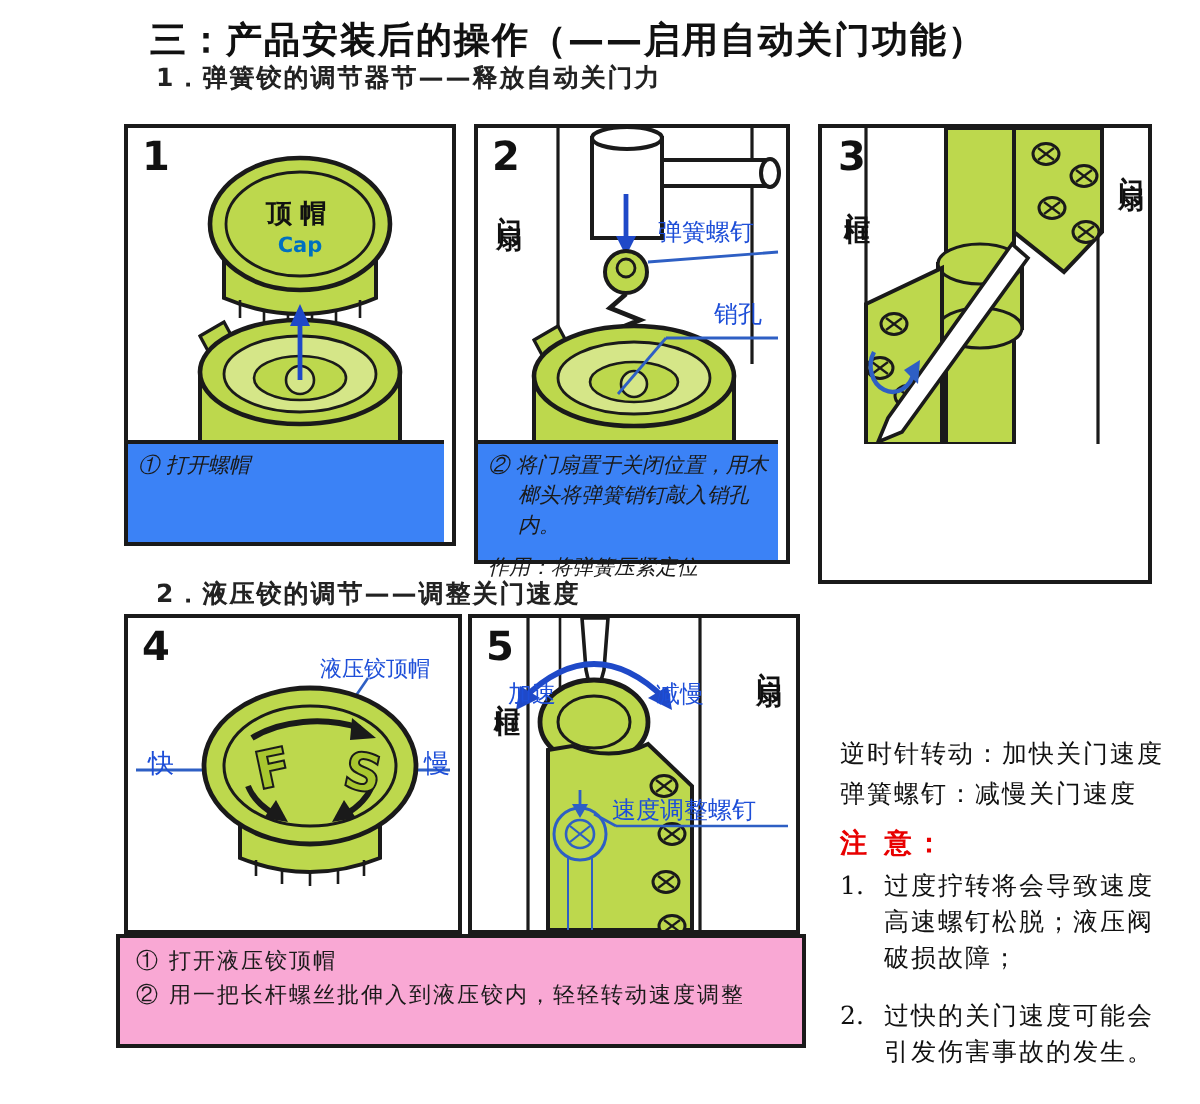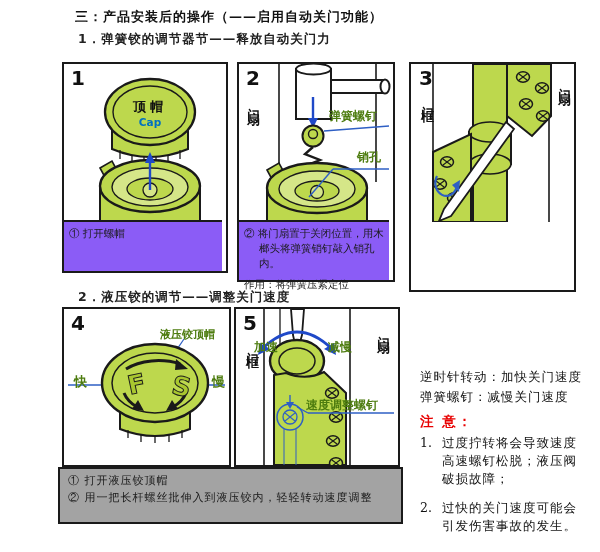--- a/index.html
+++ b/index.html
@@ -3,35 +3,35 @@
 <meta charset="utf-8">
 <style>
   :root{
     --green:#bdd84d; --green2:#d5e688; --ink:#1a1a1a;
     --blue:#2e5fc4; --arrow:#1f49c8; --red:#e80000; --capblue:#0070c0;
   }
   html,body{margin:0;padding:0;background:#fff;}
   #page{position:relative;width:600px;height:552px;background:#fff;overflow:hidden;
         font-family:"DejaVu Sans",sans-serif;color:var(--ink);}
   .abs{position:absolute;}
-  .h-title{font-size:13px;font-weight:bold;letter-spacing:1px;color:#111;}
+  .h-title{font-size:18px;font-weight:bold;letter-spacing:1px;color:#111;}
   .h-sub{font-size:12.5px;font-weight:bold;letter-spacing:1px;color:#222;}
   .panel{position:absolute;border:2px solid var(--ink);background:#fff;box-sizing:border-box;}
   .fig{position:absolute;left:0;top:0;}
   .pnum{position:absolute;font-size:20px;font-weight:bold;line-height:1;color:#111;}
   .vlabel{position:absolute;writing-mode:vertical-rl;text-orientation:upright;
           font-weight:bold;font-size:13px;letter-spacing:4px;color:#111;}
-  .plabel{position:absolute;font-weight:bold;font-size:12px;color:#4d7c0f;white-space:nowrap;}
+  .plabel{position:absolute;font-weight:normal;font-size:12px;color:#1d4ed8;white-space:nowrap;}
   .plabel.small{font-size:11px;}
   .cap{position:absolute;left:0;right:4px;bottom:0;border-top:2px solid var(--ink);
        font-family:"DejaVu Serif","Liberation Serif",serif;font-size:10.5px;
-       line-height:1.42;padding:4px 5px;box-sizing:border-box;background:#8b5cf6;}
+       line-height:1.42;padding:4px 5px;box-sizing:border-box;background:#3b82f6;font-style:italic;}
   .cap p{margin:0;padding-left:15px;text-indent:-15px;}
   .cap .effect{margin-top:6px;padding-left:0;text-indent:0;}
-  .capbox{position:absolute;border:2px solid var(--ink);background:#a3a3a3;box-sizing:border-box;
+  .capbox{position:absolute;border:2px solid var(--ink);background:#f9a8d4;box-sizing:border-box;
           font-family:"DejaVu Serif","Liberation Serif",serif;font-size:11px;line-height:1.5;
           padding:4px 8px;letter-spacing:1px;}
   .capbox div{white-space:nowrap;}
   .capbox .indent{padding-left:17px;}
   .note{position:absolute;font-family:"DejaVu Serif","Liberation Serif",serif;
         font-size:12.5px;letter-spacing:1px;white-space:nowrap;color:#111;}
   .attn{position:absolute;font-size:13.5px;font-weight:bold;color:var(--red);letter-spacing:2px;}
   .noteitem{position:absolute;display:flex;font-family:"DejaVu Serif","Liberation Serif",serif;
             font-size:12.5px;line-height:1.45;color:#111;}
   .noteitem .num{width:22px;flex:none;}

